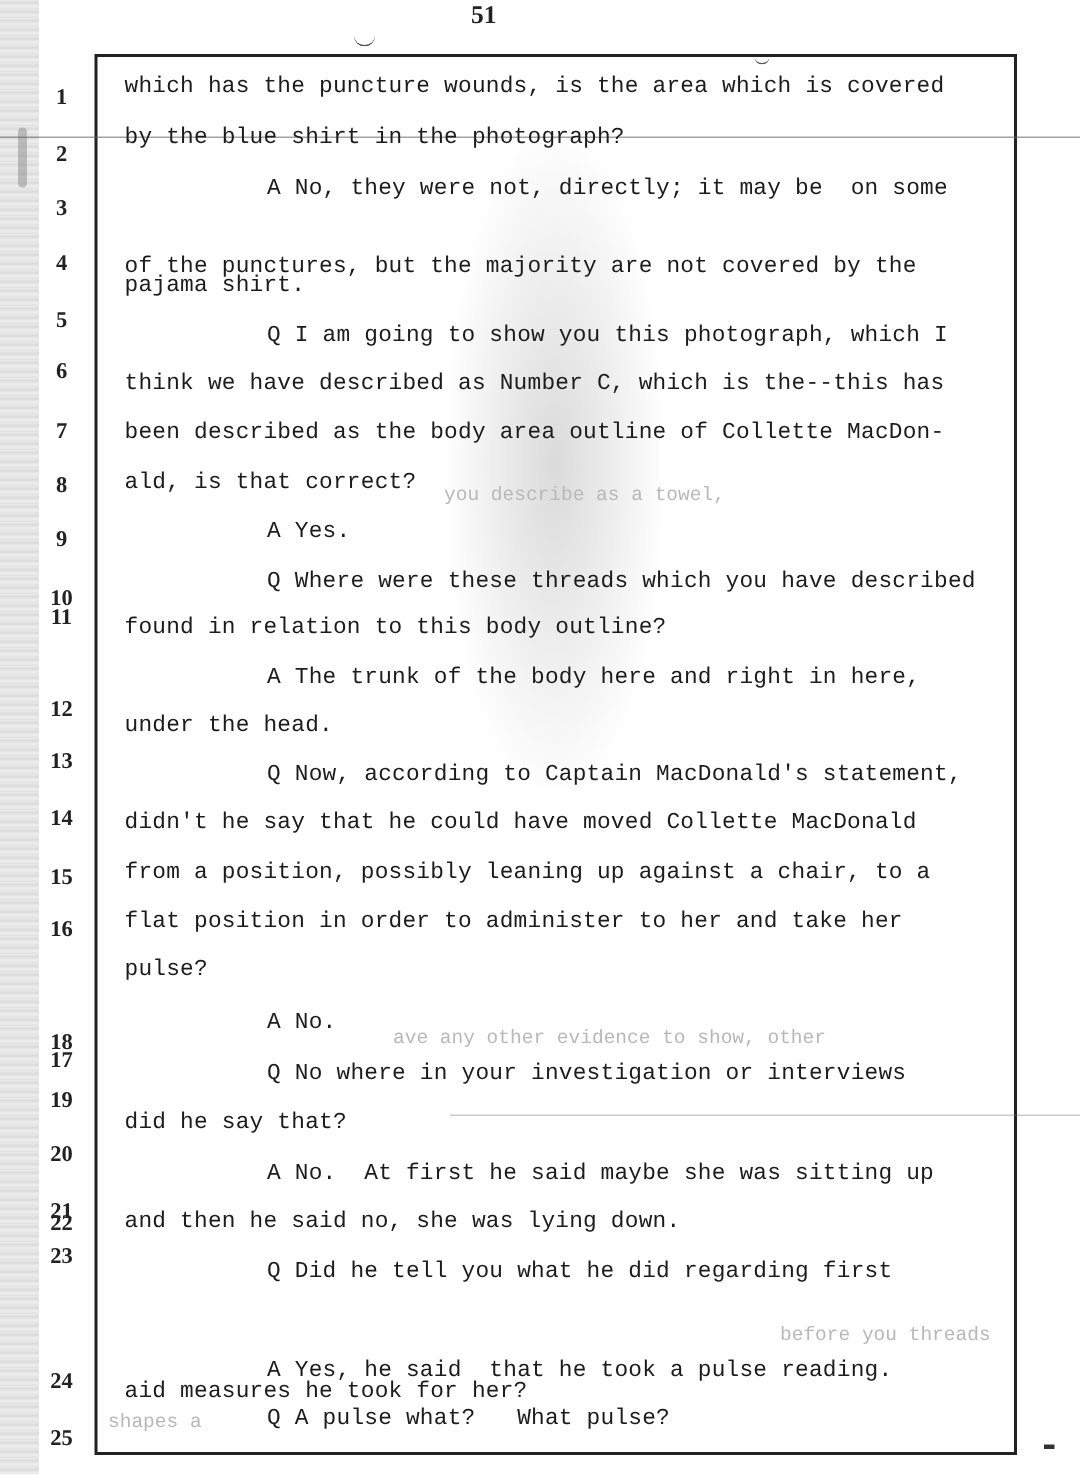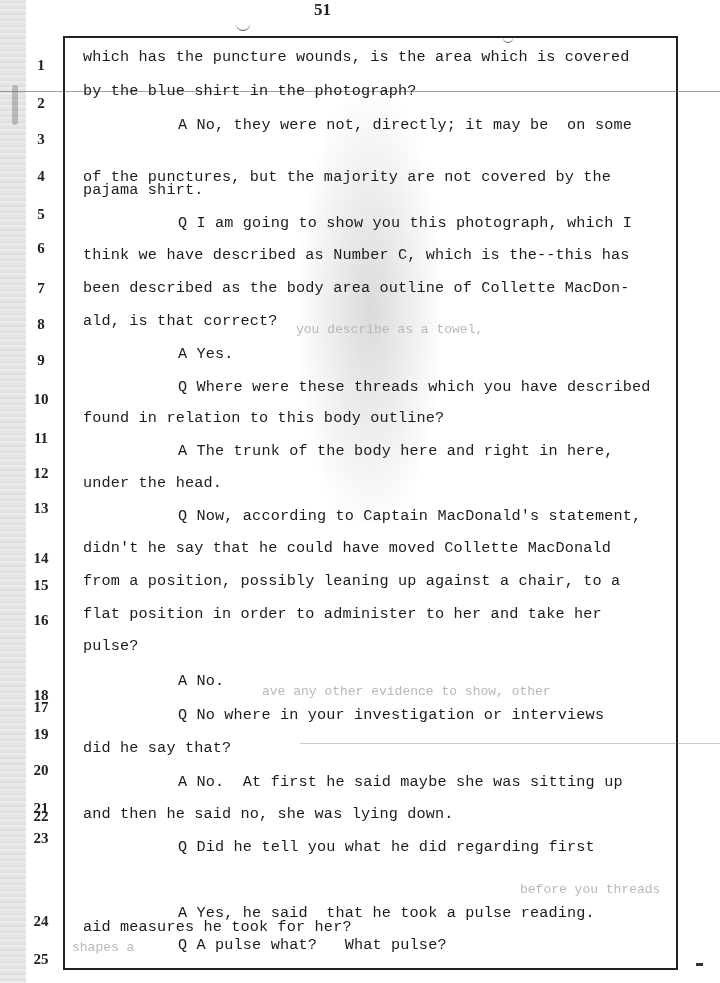--- a/index.html
+++ b/index.html
@@ -117,24 +117,24 @@
     <div class="line-no" style="top: 57px;">1</div>
     <div class="line-no" style="top: 95px;">2</div>
     <div class="line-no" style="top: 131px;">3</div>
     <div class="line-no" style="top: 168px;">4</div>
     <div class="line-no" style="top: 206px;">5</div>
     <div class="line-no" style="top: 240px;">6</div>
     <div class="line-no" style="top: 280px;">7</div>
     <div class="line-no" style="top: 316px;">8</div>
     <div class="line-no" style="top: 352px;">9</div>
     <div class="line-no" style="top: 391px;">10</div>
-    <div class="line-no" style="top: 430px;">11</div>
+    <div class="line-no" style="top: 404px;">11</div>
     <div class="line-no" style="top: 465px;">12</div>
     <div class="line-no" style="top: 500px;">13</div>
-    <div class="line-no" style="top: 538px; margin-top: 12px;">14</div>
+    <div class="line-no" style="top: 538px;">14</div>
     <div class="line-no" style="top: 577px;">15</div>
     <div class="line-no" style="top: 612px;">16</div>
     <div class="line-no" style="top: 651px; margin-top: 48px;">17</div>
     <div class="line-no" style="top: 687px;">18</div>
     <div class="line-no" style="top: 726px;">19</div>
     <div class="line-no" style="top: 762px;">20</div>
     <div class="line-no" style="top: 800px;">21</div>
     <div class="line-no" style="top: 808px;">22</div>
     <div class="line-no" style="top: 830px;">23</div>
     <div class="line-no" style="top: 913px;">24</div>

